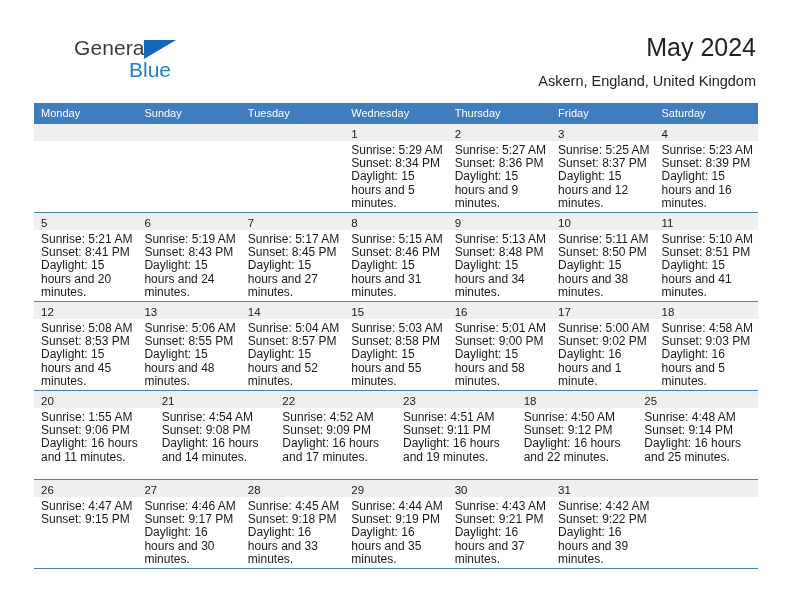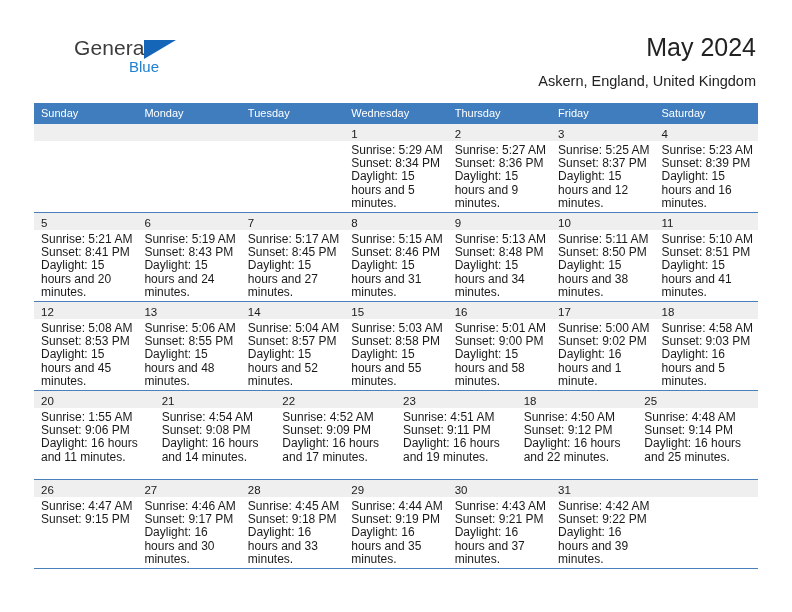--- a/index.html
+++ b/index.html
@@ -52,21 +52,21 @@
     top: 4px;
     width: 0;
     height: 0;
     border-left: 32px solid #1565b8;
     border-bottom: 19px solid transparent;
   }
   .logo-blue {
     position: absolute;
     left: 55px;
     top: 22px;
-    font-size: 15px;
+    font-size: 21px;
     color: #1f7fd0;
     font-family: "Liberation Sans", sans-serif;
   }
   .title-block {
     position: absolute;
     right: 36px;
     top: 32px;
     text-align: right;
   }
   .cal-title {
@@ -164,22 +164,22 @@
     <div class="title-block">
       <div class="cal-title">May 2024</div>
       <div class="cal-subtitle">Askern, England, United Kingdom</div>
     </div>
 
   </div>
 
   <div class="calendar">
 
     <div class="weekdays">
+      <div class="weekday">Monday</div>
       <div class="weekday">Sunday</div>
-      <div class="weekday">Monday</div>
       <div class="weekday">Tuesday</div>
       <div class="weekday">Wednesday</div>
       <div class="weekday">Thursday</div>
       <div class="weekday">Friday</div>
       <div class="weekday">Saturday</div>
     </div>
 
     <div class="week">
       <div class="daycell empty">
         <div class="daynum-band"><span class="daynum"></span></div>

